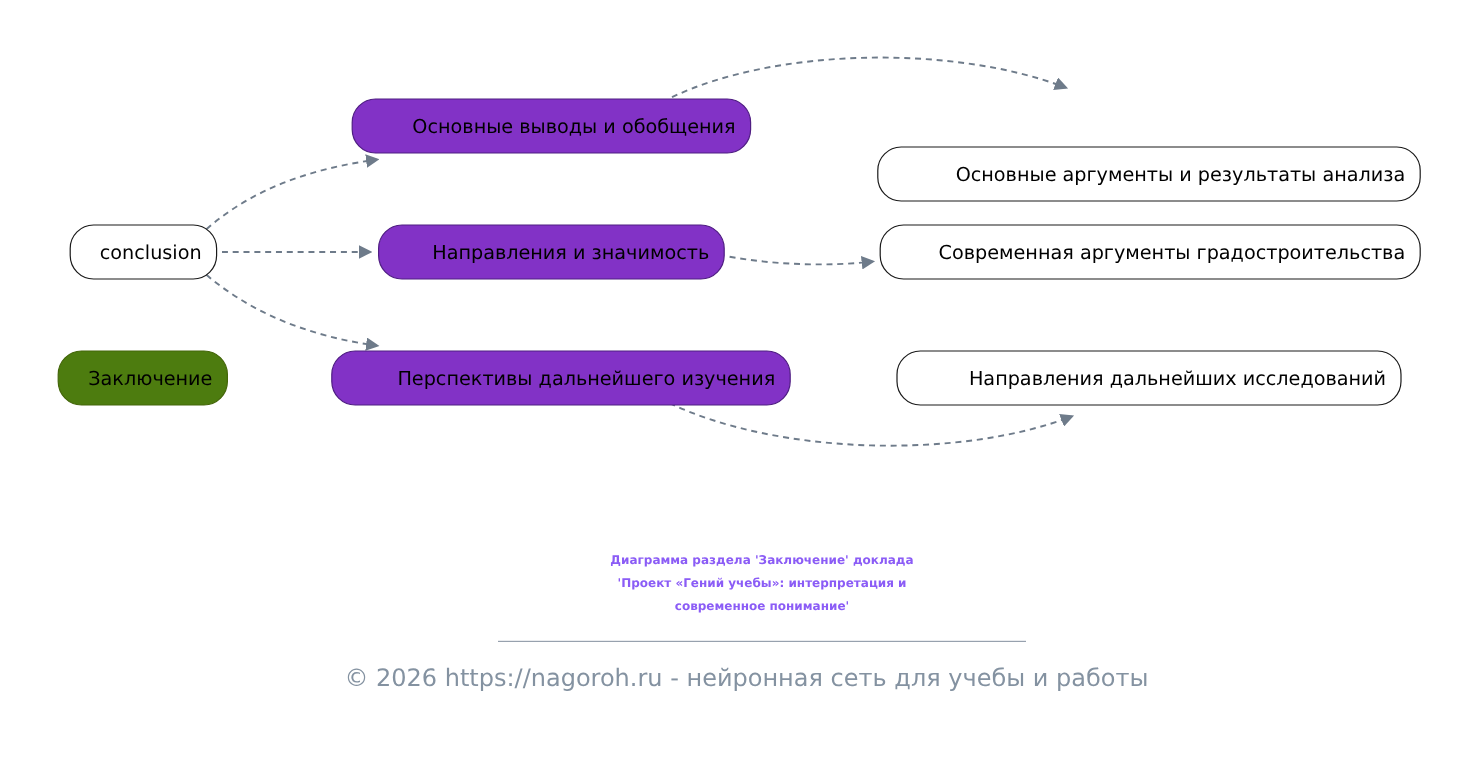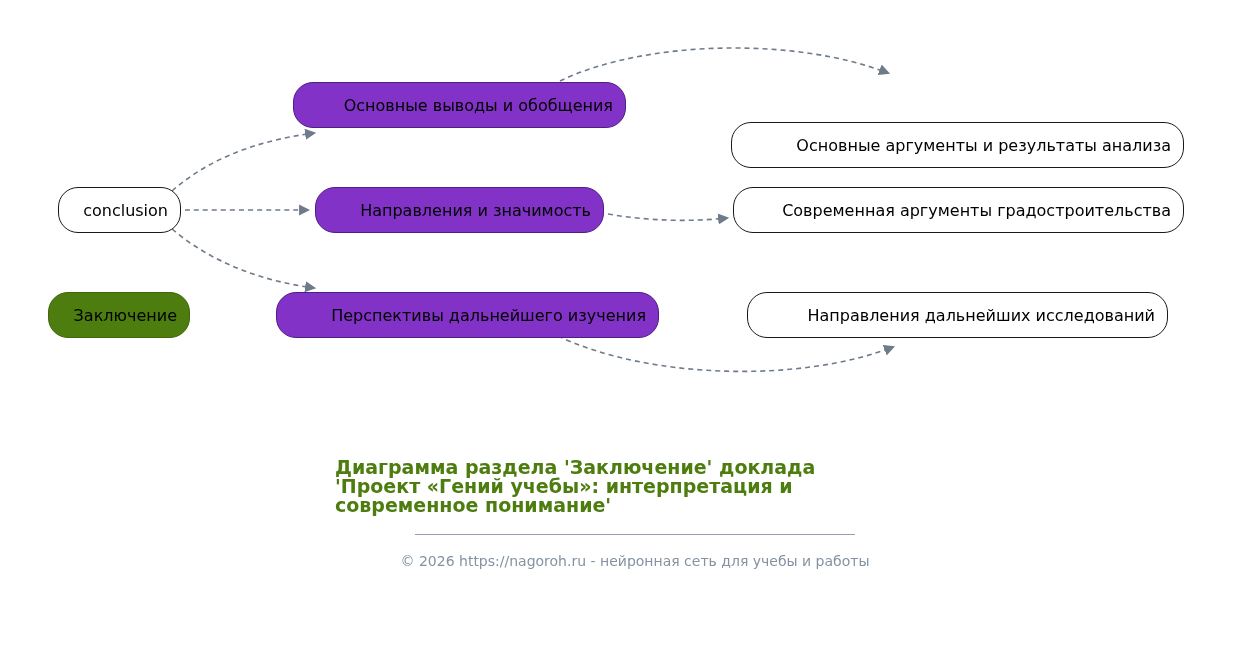--- a/index.html
+++ b/index.html
@@ -39,37 +39,37 @@
   #n-t0     {left:293px; top:82px;  width:333px;}
   #n-t1     {left:315px; top:187px; width:289px;}
   #n-t2     {left:276px; top:292px; width:383px;}
   #n-d0     {left:731px; top:82px;  width:453px;margin-top:40px;}
   #n-d1     {left:733px; top:187px; width:451px;}
   #n-d2     {left:747px; top:292px; width:421px;}
 
   .caption-block{
     position:absolute;
     left:335px;top:458px;width:600px;
-    text-align:left;
-    color:#4d7c0f;
+    text-align:center;
+    color:#8b5cf6;
     font-weight:bold;
-    font-size:19px;
+    font-size:10px;
     line-height:19px;
   }
   .divider{
     position:absolute;
     left:415px;top:534px;width:440px;height:0;
     border-top:1px solid #97a1ae;
   }
   .footer{
     position:absolute;
-    left:235px;top:553px;width:800px;
+    left:222px;top:553px;width:800px;
     text-align:center;
     color:#8492a1;
-    font-size:14px;
+    font-size:20px;
   }
 </style>
 </head>
 <body>
 
 <div id="stage">
 
   <svg id="edges" width="1233" height="649" viewBox="0 0 1233 649">
     <defs>
       <marker id="arrowhead" viewBox="0 0 10 10" refX="8" refY="5" markerWidth="7" markerHeight="7" orient="auto-start-reverse">

